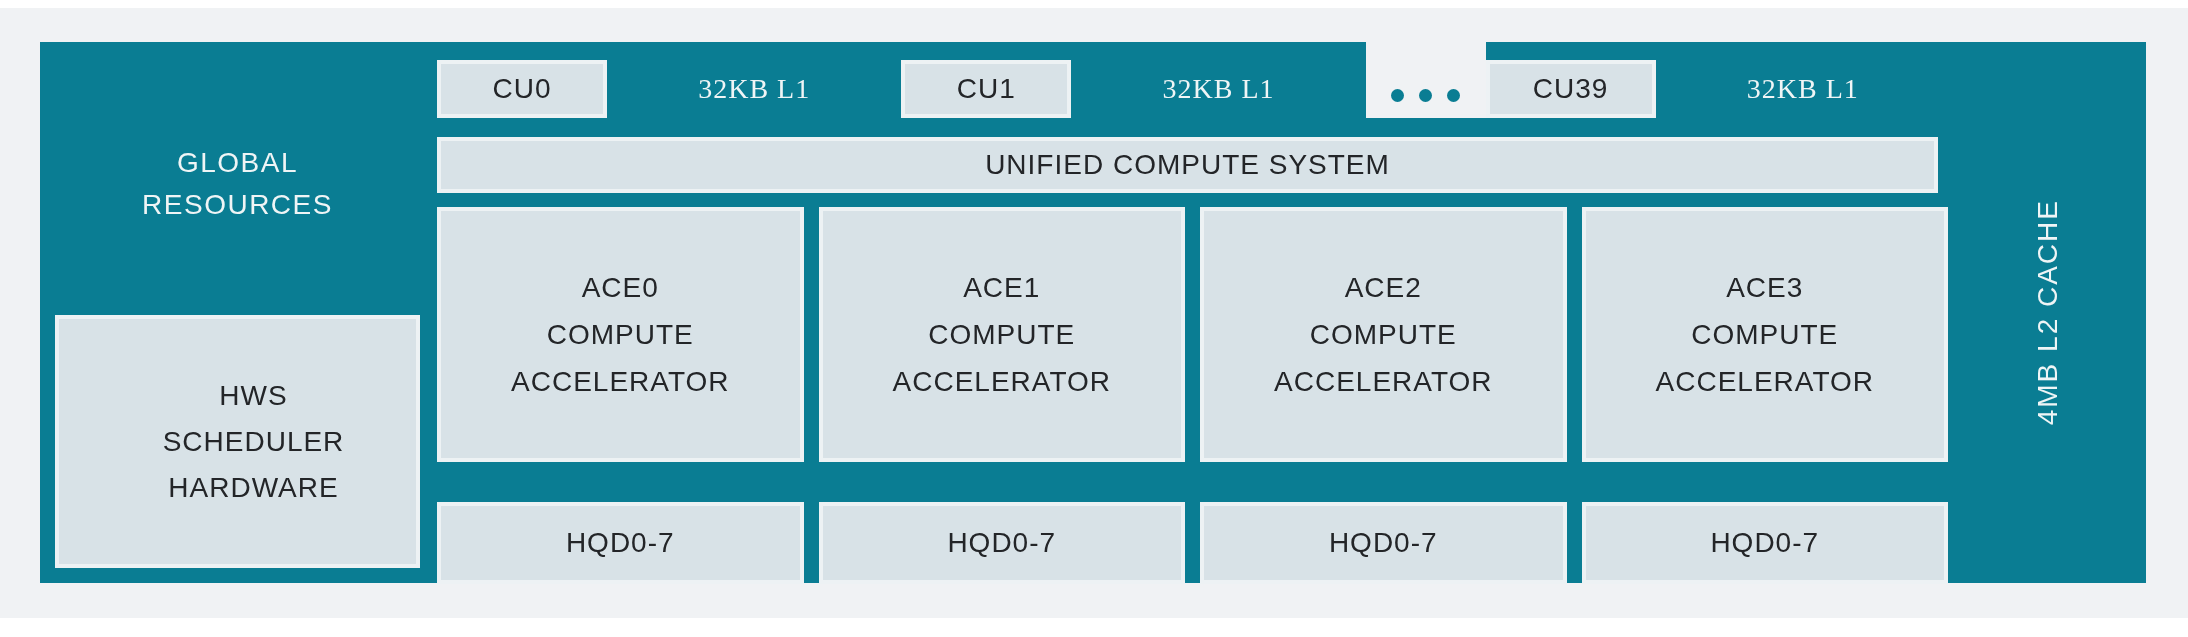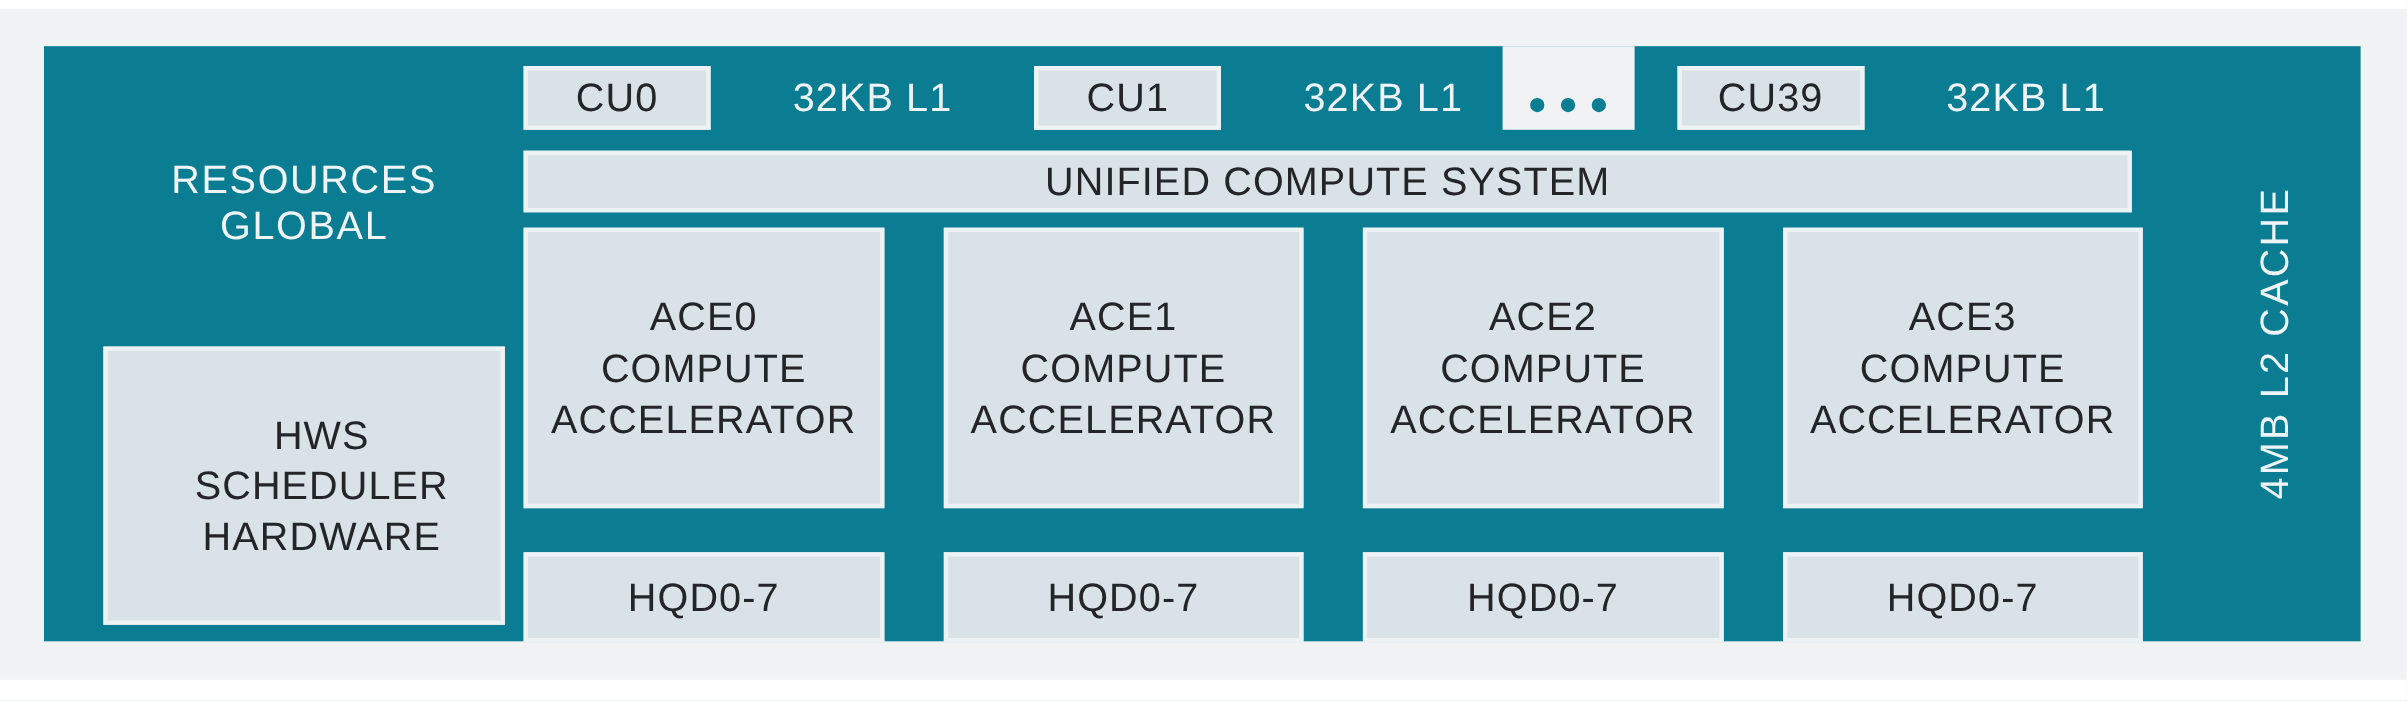--- a/index.html
+++ b/index.html
@@ -30,22 +30,21 @@
     background: var(--teal);
   }
   .lightbox {
     background: var(--box-fill);
     border: 4px solid var(--box-border);
     color: var(--dark-text);
   }
   .caps {
     text-transform: uppercase;
     letter-spacing: 1px;
-    font-size: 36px;
-    margin-left: 39px;
+    font-size: 28px;
   }
 
   
   .left-col { position: absolute; left: 0; top: 0; width: 395px; height: 100%; }
   .global-label {
     position: absolute; top: 100px; left: 0; width: 100%;
     text-align: center; color: var(--light-text);
     line-height: 42px; letter-spacing: 1.5px;
   }
   .global-label span { display: block; }
@@ -66,20 +65,21 @@
     display: flex; align-items: flex-end;
   }
   .cu-box {
     width: 170px; height: 58px; flex: 0 0 auto;
     display: flex; align-items: center; justify-content: center;
   }
   .l1-label {
     flex: 1 1 0; height: 58px;
     display: flex; align-items: center; justify-content: center;
     color: var(--light-text);
+    font-family: Liberation Serif, serif;
   }
   .notch {
     flex: 0 0 120px; height: 76px;
     background: var(--background);
     display: flex; align-items: flex-end; justify-content: center;
     gap: 15px; padding-bottom: 16px;
   }
   .dot { width: 13px; height: 13px; border-radius: 50%; background: var(--teal); }
 
   .unified-bar {
@@ -116,22 +116,22 @@
 </head>
 <body>
 
 <div class="page">
   <div class="bg-band"></div>
 
   <div class="container">
 
     <div class="left-col">
       <div class="global-label caps">
+        <span>GLOBAL</span>
         <span>RESOURCES</span>
-        <span>GLOBAL</span>
       </div>
       <div class="hws-box lightbox caps">
         <span>HWS</span>
         <span>SCHEDULER</span>
         <span>HARDWARE</span>
       </div>
     </div>
 
     <div class="middle">
 

